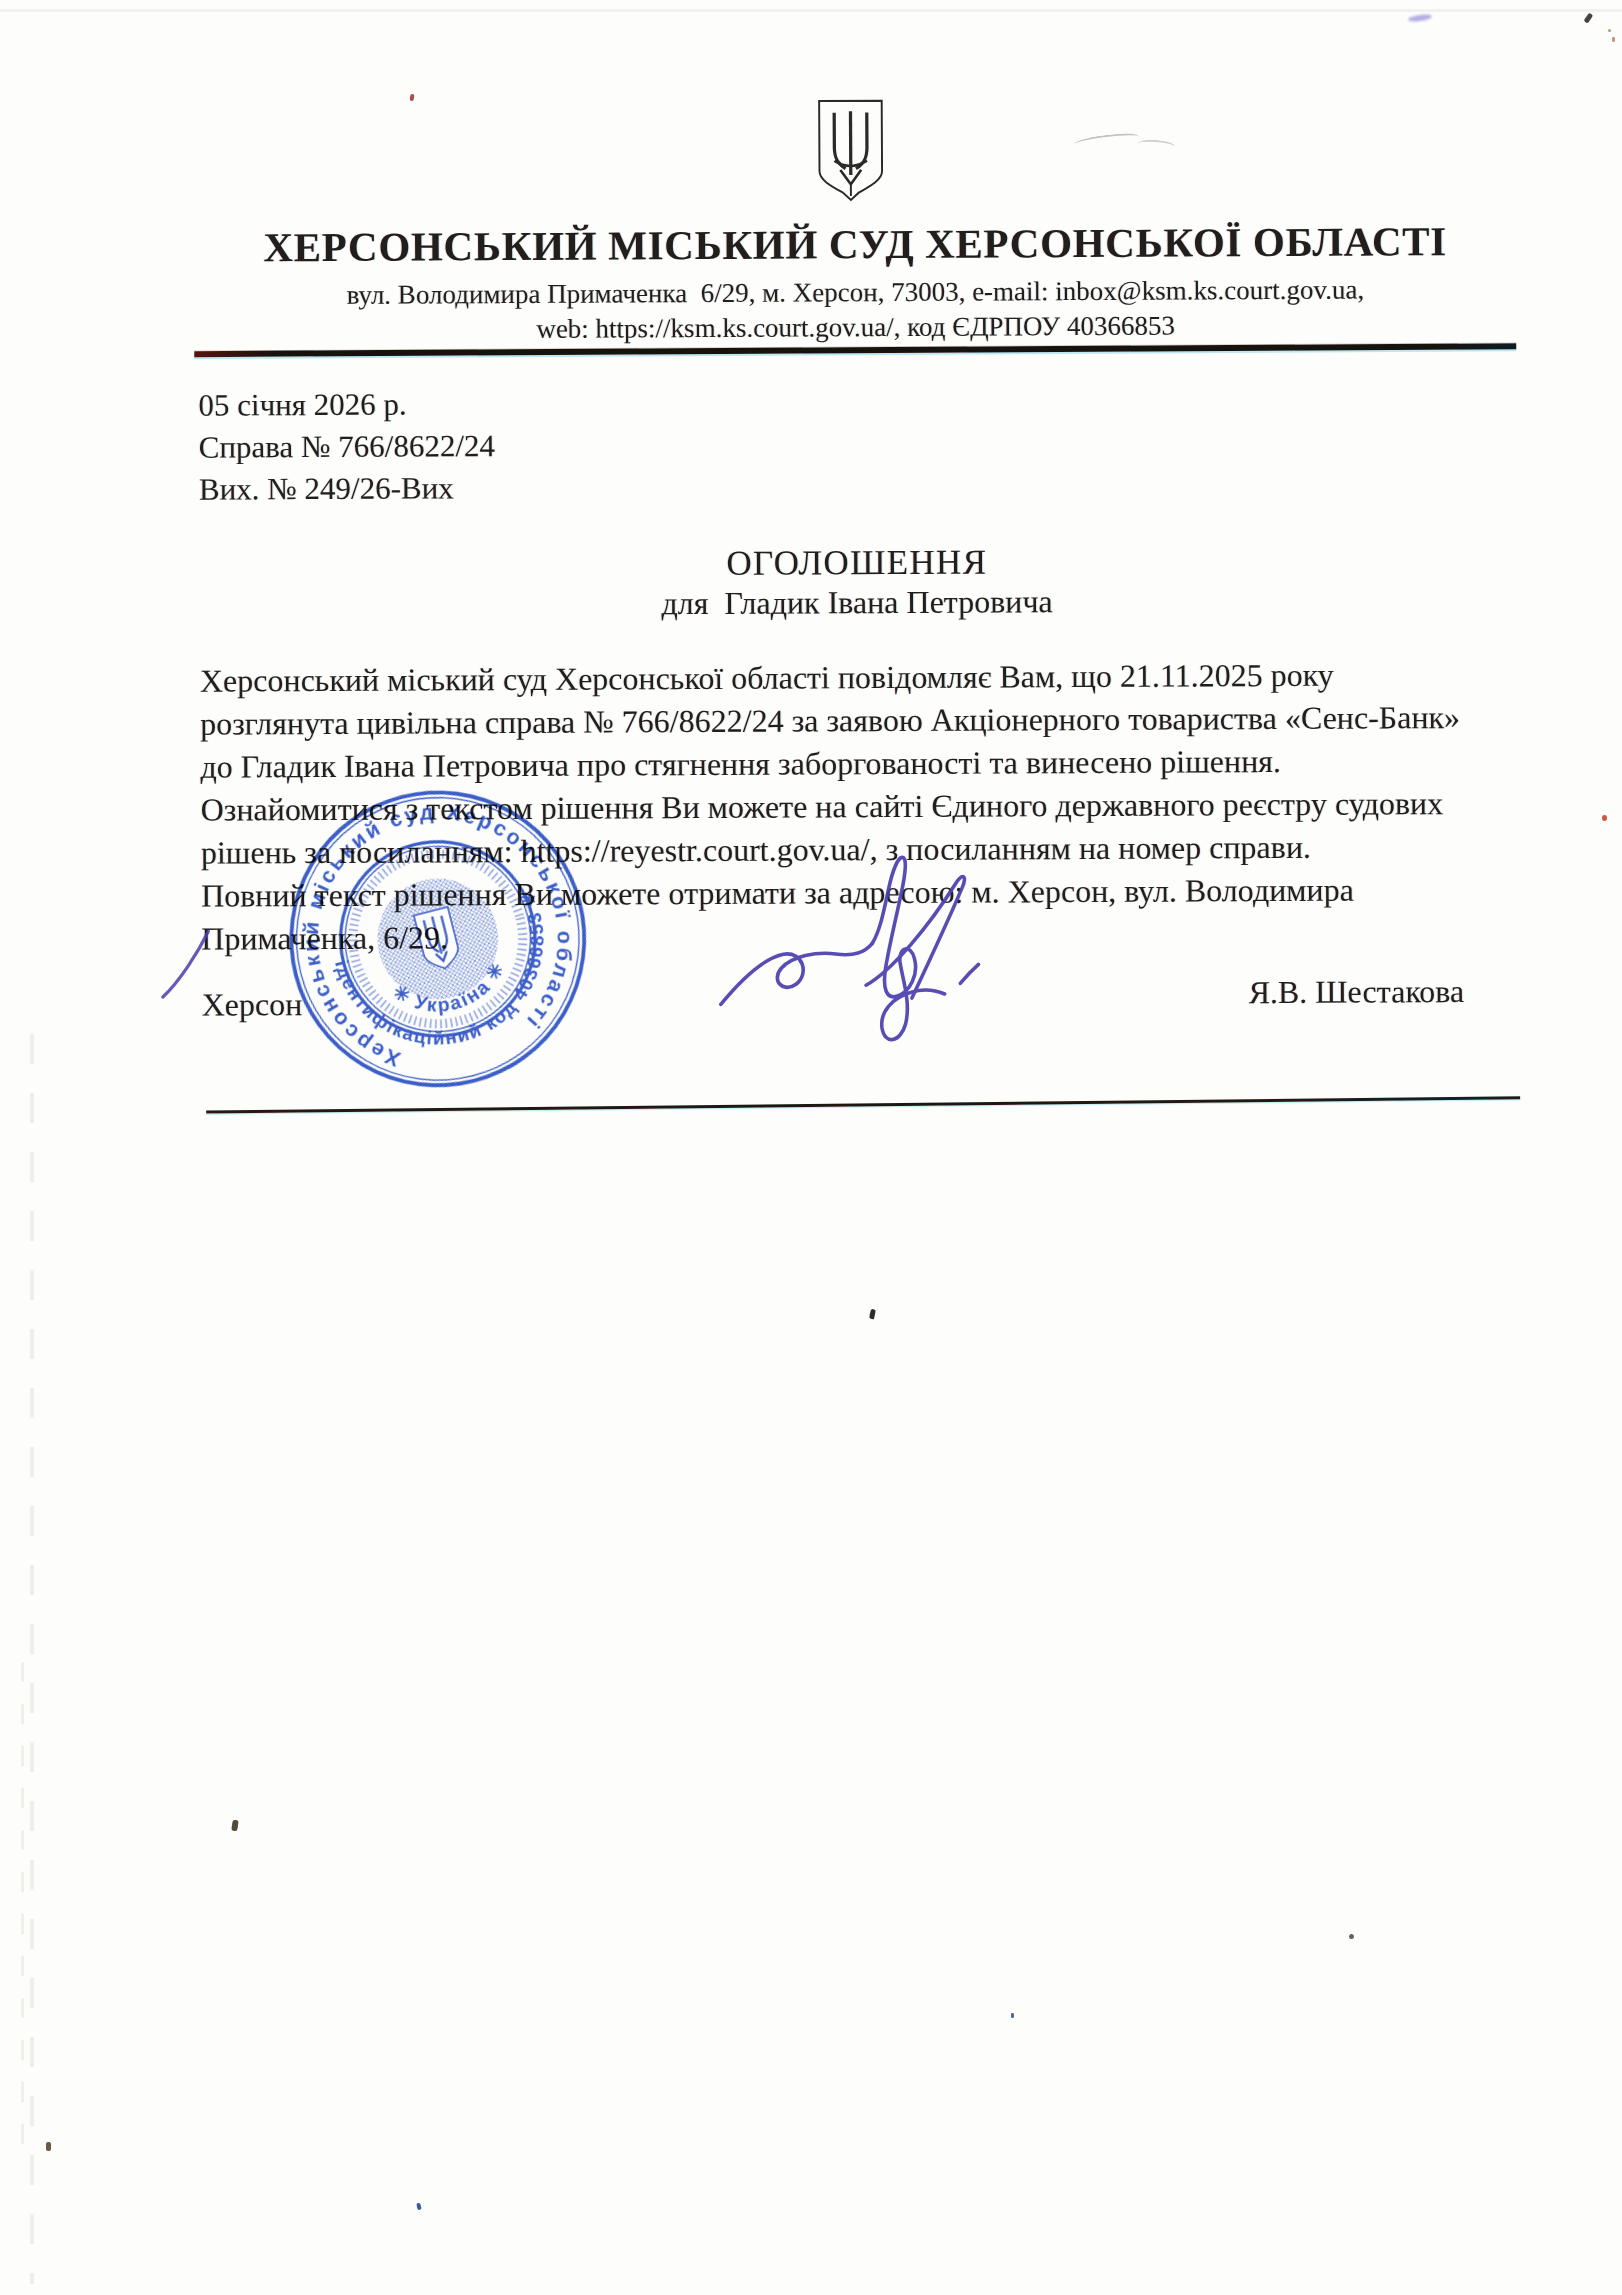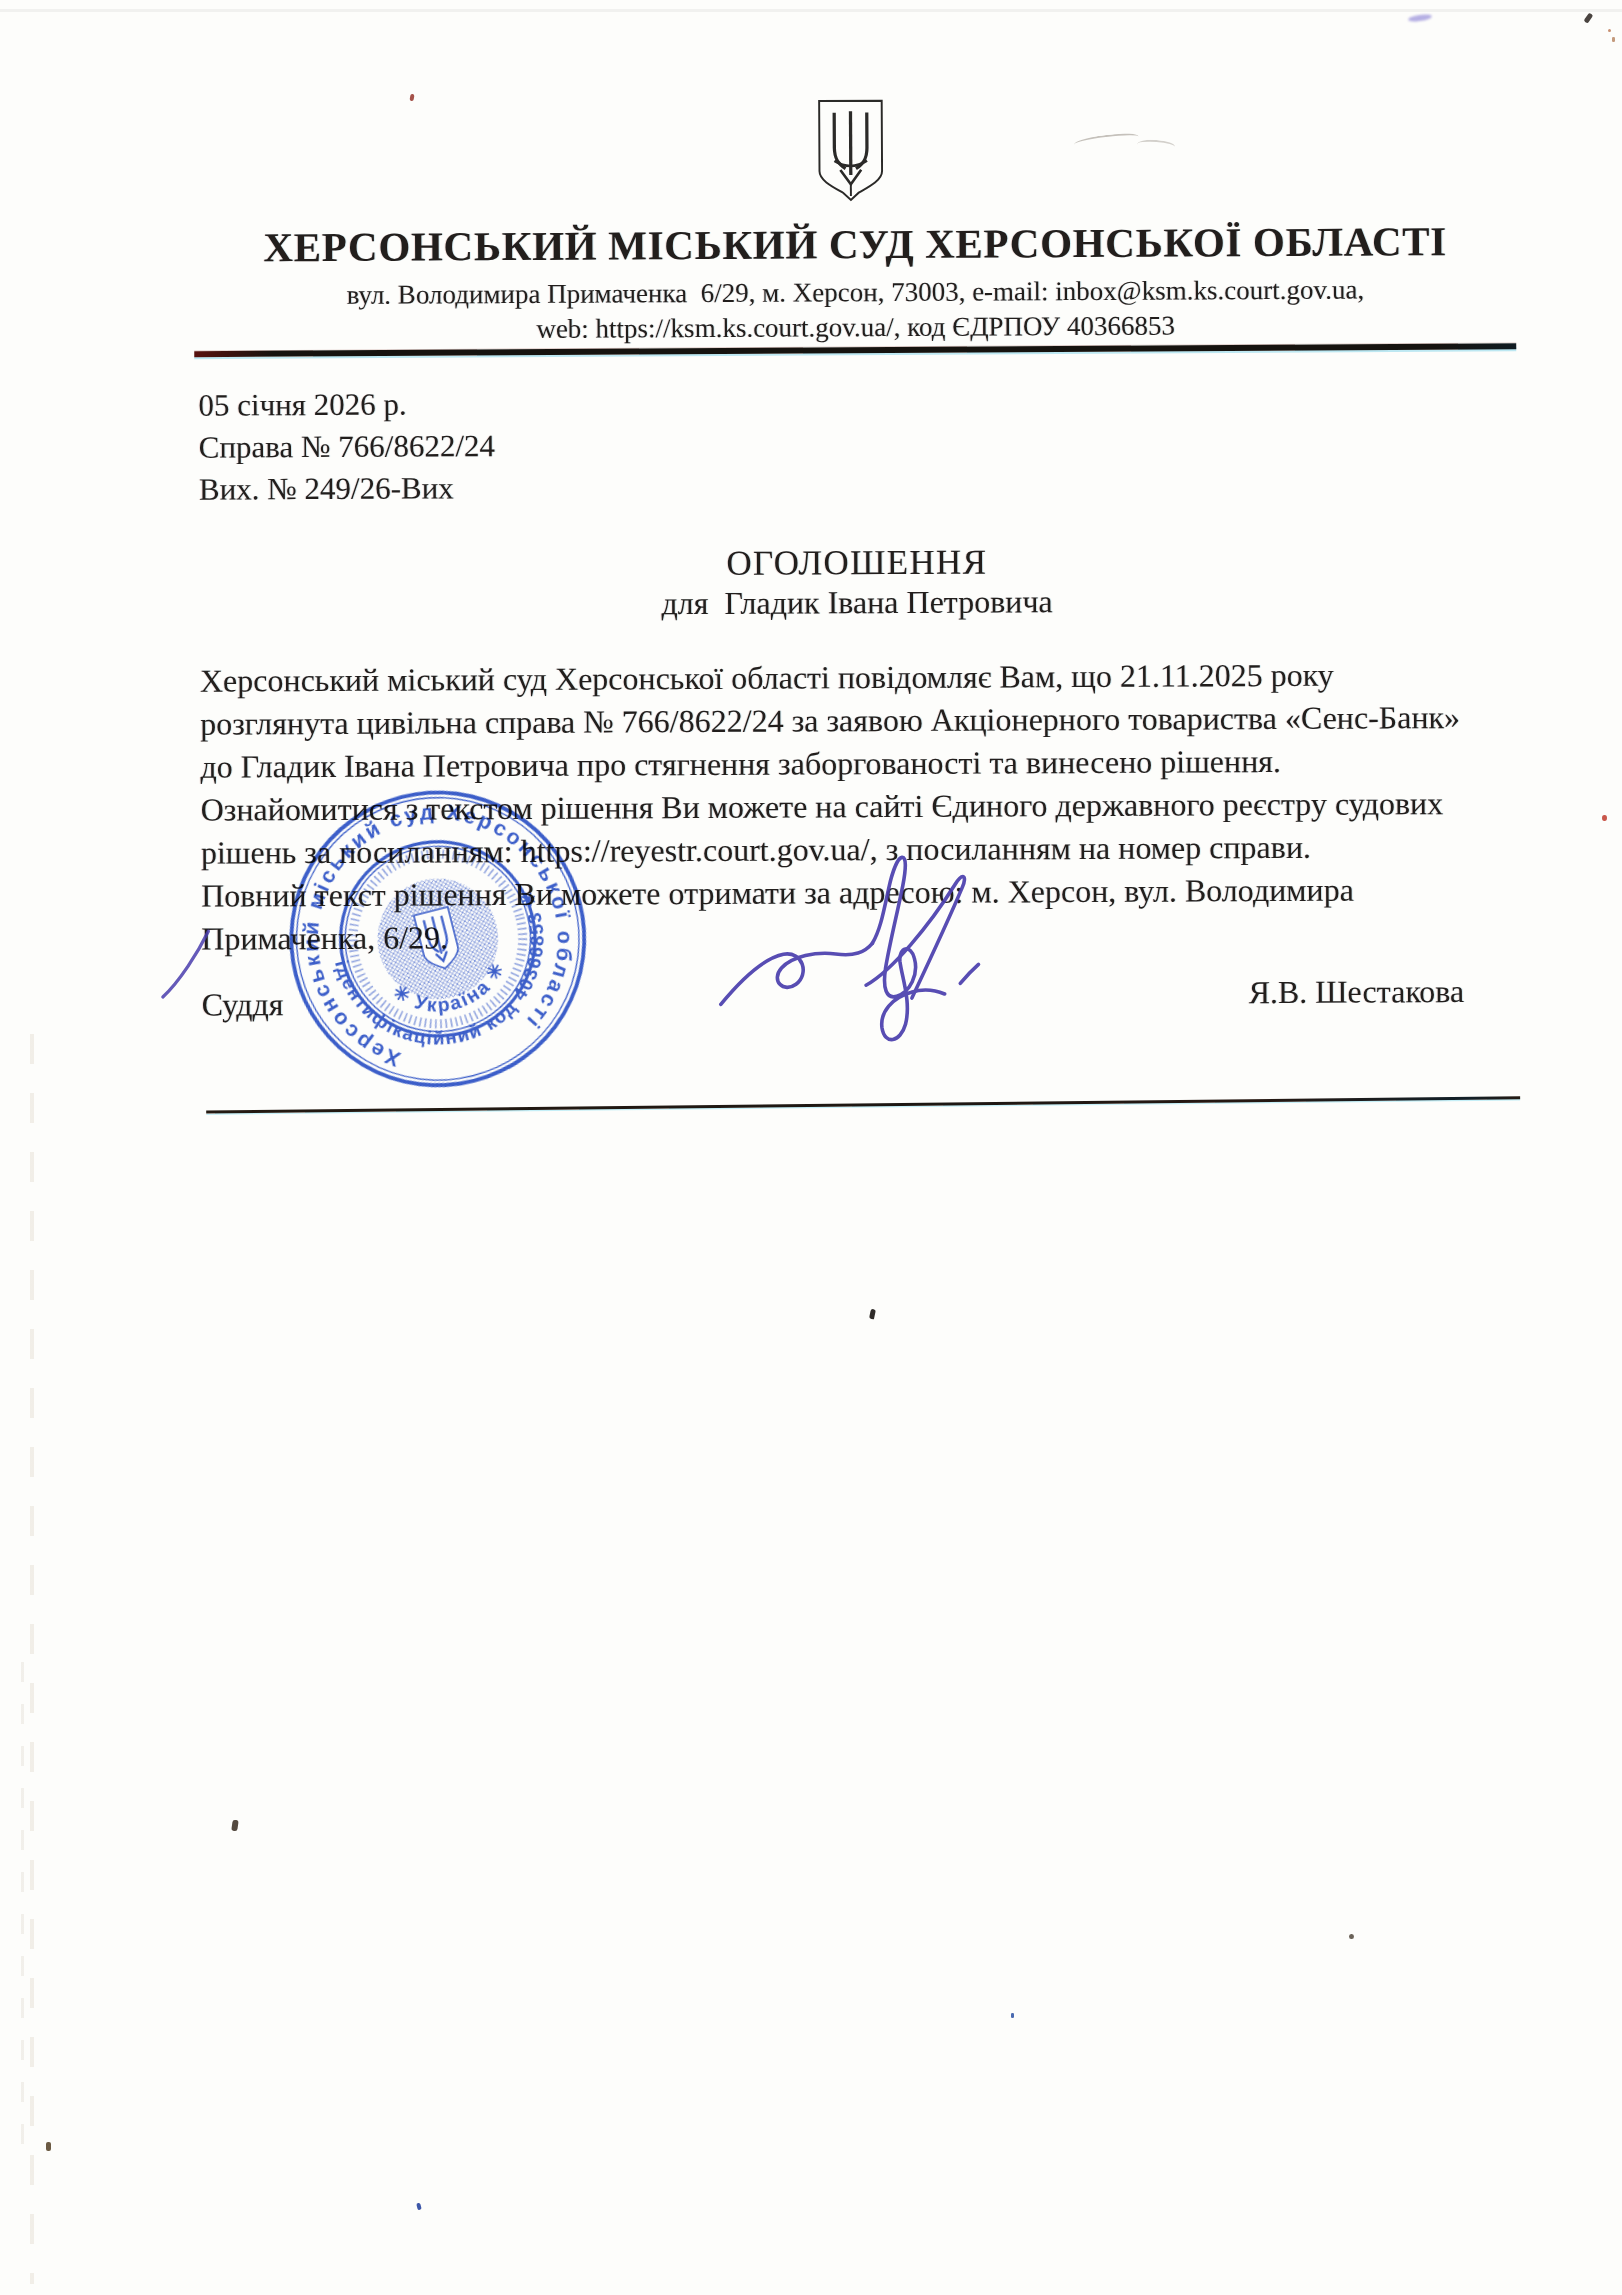--- a/index.html
+++ b/index.html
@@ -83,21 +83,21 @@
   <div class="abs para ink">
     <div class="bline">Херсонський міський суд Херсонської області повідомляє Вам, що 21.11.2025 року</div>
     <div class="bline">розглянута цивільна справа № 766/8622/24 за заявою Акціонерного товариства «Сенс-Банк»</div>
     <div class="bline">до Гладик Івана Петровича про стягнення заборгованості та винесено рішення.</div>
     <div class="bline">Ознайомитися з текстом рішення Ви можете на сайті Єдиного державного реєстру судових</div>
     <div class="bline">рішень за посиланням: https://reyestr.court.gov.ua/, з посиланням на номер справи.</div>
     <div class="bline">Повний текст рішення Ви можете отримати за адресою: м. Херсон, вул. Володимира</div>
     <div class="bline">Примаченка, 6/29.</div>
   </div>
 
-  <div class="abs judge-label ink">Суддя</div>
+  <div class="abs judge-label ink">Херсон</div>
   <div class="abs judge-name ink">Я.В. Шестакова</div>
 
   <div class="abs slash-box">
     <svg viewBox="0 0 90 110">
       <path d="M78,4 C62,36 34,80 8,104" fill="none" stroke="currentColor" stroke-width="5" stroke-linecap="round"></path>
     </svg>
   </div>
 
   <div class="abs sig-box">
     <svg viewBox="0 0 440 330">

